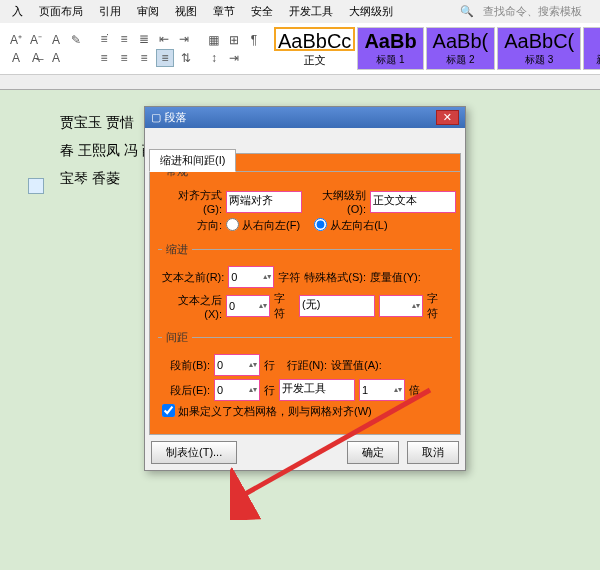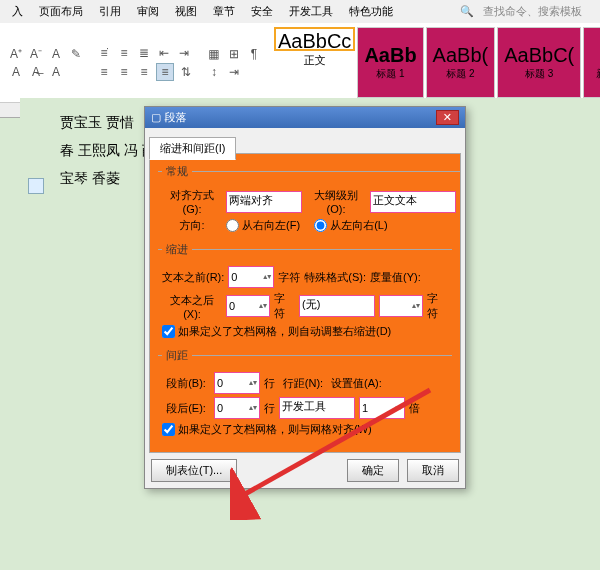--- a/index.html
+++ b/index.html
@@ -5,63 +5,63 @@
 body{margin:0;font-family:"Microsoft YaHei",sans-serif;font-size:11px;background:#d9ead3;width:600px;height:570px;overflow:hidden;position:relative}
 .ribbon-row{background:#fff;border-bottom:1px solid #ccc}
 .tabs{display:flex;gap:4px;padding:2px 6px;background:#f0f0f0;font-size:11px}
 .tabs span{padding:2px 6px;cursor:pointer}
 .search{margin-left:auto;color:#888}
 .toolbar{display:flex;align-items:center;padding:4px 8px;gap:12px;background:#fff}
 .grp{display:flex;flex-direction:column;gap:2px}
 .grp-row{display:flex;gap:4px;align-items:center}
 .ico{width:16px;height:16px;display:inline-flex;align-items:center;justify-content:center;font-size:12px;color:#555}
 .styles{display:flex;gap:2px;margin-left:auto}
-.style-box{border:1px solid #ccc;padding:16px 6px;text-align:center;font-size:10px;min-width:42px;background:#be185d}
+.style-box{border:1px solid #ccc;padding:2px 6px;text-align:center;font-size:10px;min-width:42px;background:#8b5cf6}
 .style-box.sel{border:2px solid #f5a623}
 .style-box .p{font-size:20px}
 .ruler{height:14px;background:#eee;border-bottom:1px solid #aaa}
 .page{position:absolute;left:20px;top:98px;right:0;bottom:0;background:#d9ead3;padding:10px 40px;font-size:14px;line-height:28px}
 .page .line{white-space:nowrap}
 .dialog{position:absolute;left:144px;top:106px;width:320px;background:#f0f0f0;border:1px solid #888;box-shadow:3px 3px 8px rgba(0,0,0,.3)}
 .titlebar{background:linear-gradient(#5a8cd6,#3a6cb6);color:#fff;padding:3px 6px;display:flex;align-items:center;font-size:11px}
 .titlebar .close{margin-left:auto;background:#d04040;color:#fff;padding:0 6px;border:1px solid #a02020;cursor:pointer}
 .dlg-tabs{display:flex;background:#f0f0f0;padding:2px 4px 0}
 .dlg-tab{padding:3px 10px;border:1px solid #aaa;background:#e4e4e4;font-size:11px;cursor:pointer;margin-right:2px}
-.dlg-tab.active{background:#fff;border-bottom:1px solid #fff;position:relative;top:7px}
+.dlg-tab.active{background:#fff;border-bottom:1px solid #fff;position:relative;top:19px}
 .dlg-body{border:1px solid #aaa;margin:0 4px;padding:6px 8px;background:#f97316;font-size:11px}
 fieldset{border:none;border-top:1px solid #aaa;margin:4px 0;padding:6px 4px 2px}
 legend{padding:0 4px;color:#333}
 .row{display:flex;align-items:center;gap:4px;margin:3px 0}
-.lbl{min-width:60px;text-align:center}
+.lbl{min-width:60px;text-align:right}
 .sel,.spin{border:1px solid #ec4899;background:#fff;padding:1px 2px;font-size:11px;height:18px}
 .sel{min-width:70px}
 .spin{width:40px;display:inline-flex;align-items:center}
 .spin::after{content:"▴▾";font-size:8px;margin-left:auto;color:#666;line-height:8px}
-.radio,.chk{display:inline-flex;align-items:center;gap:3px}
+.radio,.chk{display:inline-flex;align-items:flex-start;gap:3px}
 .radio input,.chk input{margin:0}
 .preview{border:1px solid #000;background:#fff;height:68px;margin:2px;padding:4px;font-size:5px;line-height:7px;color:#666;overflow:hidden;text-align:center}
 .dlg-btns{display:flex;padding:6px;gap:8px}
 .btn{border:1px solid #888;background:linear-gradient(#fff,#ddd);padding:3px 14px;font-size:11px;cursor:pointer}
 .arrow{position:absolute;left:230px;top:380px;pointer-events:none}
 .side-ico{position:absolute;left:28px;top:178px;width:14px;height:14px;border:1px solid #8ab;background:#def}
 </style>
 </head>
 <body>
 
 <div class="ribbon-row">
  <div class="tabs">
   <span>入</span>
   <span>页面布局</span>
   <span>引用</span>
   <span>审阅</span>
   <span>视图</span>
   <span>章节</span>
   <span>安全</span>
   <span>开发工具</span>
-  <span>特色功能</span>
+  <span>大纲级别</span>
   <span class="search">🔍 <span>查找命令、搜索模板</span></span>
  </div>
  <div class="toolbar">
   <div class="grp">
    <div class="grp-row">
     <span class="ico">A⁺</span>
     <span class="ico">A⁻</span>
     <span class="ico">A</span>
     <span class="ico">✎</span>
    </div>
@@ -172,26 +172,20 @@
     <span>度量值(Y):</span>
    </div>
    <div class="row">
     <span class="lbl">文本之后(X):</span>
     <span class="spin">0</span>
     <span>字符</span>
     <span class="sel">(无)</span>
     <span class="spin"></span>
     <span>字符</span>
    </div>
-   <div class="row">
-          <label class="chk">
-            <input type="checkbox" checked="" style="">
-            <span>如果定义了文档网格，则自动调整右缩进(D)</span>
-          </label>
-        </div>
   </fieldset>
   <fieldset>
         <legend>间距</legend>
    <div class="row">
     <span class="lbl" style="min-width:48px">段前(B):</span>
     <span class="spin">0</span>
     <span>行</span>
     <span class="lbl" style="min-width:48px">行距(N):</span>
     <span>设置值(A):</span>
    </div>

